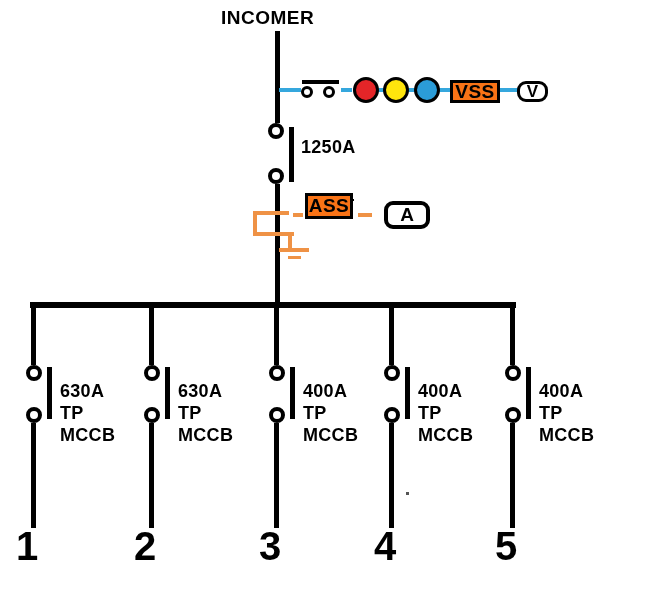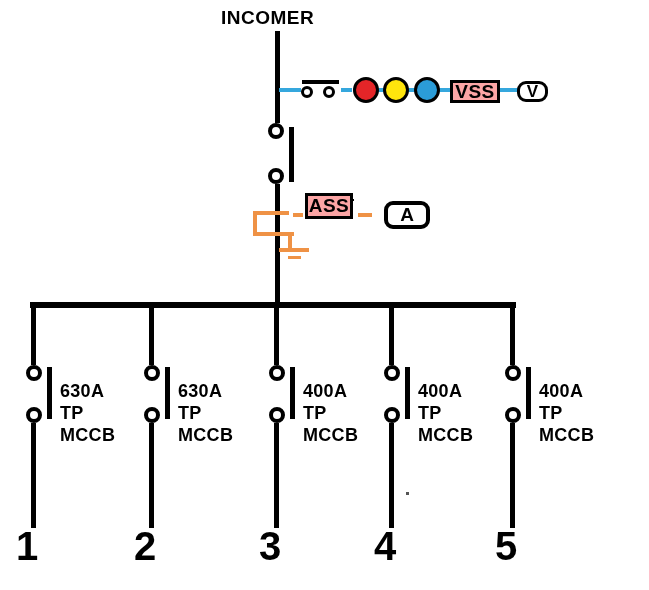--- a/index.html
+++ b/index.html
@@ -17,21 +17,21 @@
   }
   .sw-term{
     position:absolute;width:12px;height:12px;border:3px solid #000;border-radius:50%;
     background:#fff;box-sizing:border-box;
   }
   .lamp{
     position:absolute;width:26px;height:26px;border:3px solid #000;border-radius:50%;
     box-sizing:border-box;
   }
   .selbox{
-    position:absolute;border:3px solid #000;background:#fca5a5;box-sizing:border-box;
+    position:absolute;border:3px solid #000;background:#f97316;box-sizing:border-box;
     display:flex;align-items:center;justify-content:center;
     font-weight:bold;font-size:19px;letter-spacing:0.5px;
   }
   .meterbox{
     position:absolute;border:3px solid #000;border-radius:9px;background:#fff;box-sizing:border-box;
     display:flex;align-items:center;justify-content:center;
     font-weight:bold;font-size:17px;
   }
   .lbl{position:absolute;font-weight:bold;font-size:18px;line-height:22px;letter-spacing:0.3px;white-space:nowrap;}
   .title-lbl{position:absolute;font-weight:bold;font-size:19px;letter-spacing:0.5px;white-space:nowrap;}
@@ -65,20 +65,21 @@
   <div class="lamp" style="left: 383px; top: 77px; background-color: rgb(255, 229, 13);"></div>
   <div class="lamp" style="left: 414px; top: 77px; background-color: rgb(43, 156, 216);"></div>
   <div class="selbox" style="left:450px;top:80px;width:50px;height:23px;">VSS</div>
   <div class="wire" style="left: 500px; top: 88px; width: 18px; height: 4px; background-color: rgb(53, 167, 221);"></div>
   <div class="meterbox" style="left:517px;top:81px;width:31px;height:21px;">V</div>
 
   <div class="term" style="left:268px;top:123px;"></div>
   <div class="line" style="left:289px;top:127px;width:5px;height:55px;"></div>
   <div class="term" style="left:268px;top:168px;"></div>
   <div class="lbl" style="left:301px;top:135px;line-height:24px;">
+    <div>1250A</div>
   </div>
   <div class="line" style="left:275px;top:184px;width:5px;height:122px;"></div>
 
   <div class="owire" style="left: 253px; top: 211px; width: 36px; height: 4px; background-color: rgb(239, 146, 69);"></div>
   <div class="owire" style="left: 253px; top: 211px; width: 4px; height: 25px; background-color: rgb(239, 146, 69);"></div>
   <div class="owire" style="left: 253px; top: 232px; width: 41px; height: 4px; background-color: rgb(239, 146, 69);"></div>
   <div class="owire" style="left: 288px; top: 232px; width: 4px; height: 19px; background-color: rgb(239, 146, 69);"></div>
   <div class="owire" style="left: 279px; top: 248px; width: 30px; height: 4px; background-color: rgb(239, 146, 69);"></div>
   <div class="owire" style="left: 288px; top: 256px; width: 13px; height: 3px; background-color: rgb(239, 146, 69);"></div>
   <div class="owire" style="left: 293px; top: 213px; width: 10px; height: 4px; background-color: rgb(239, 146, 69);"></div>

